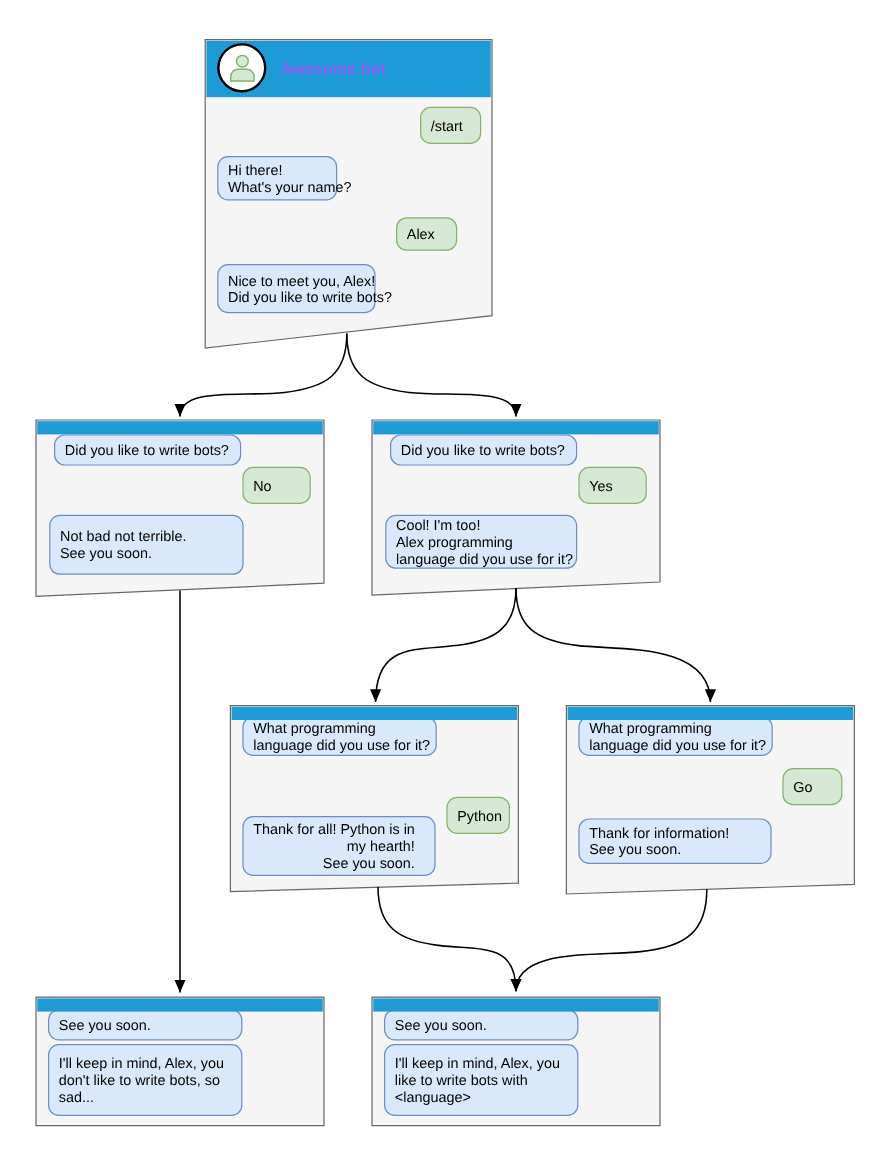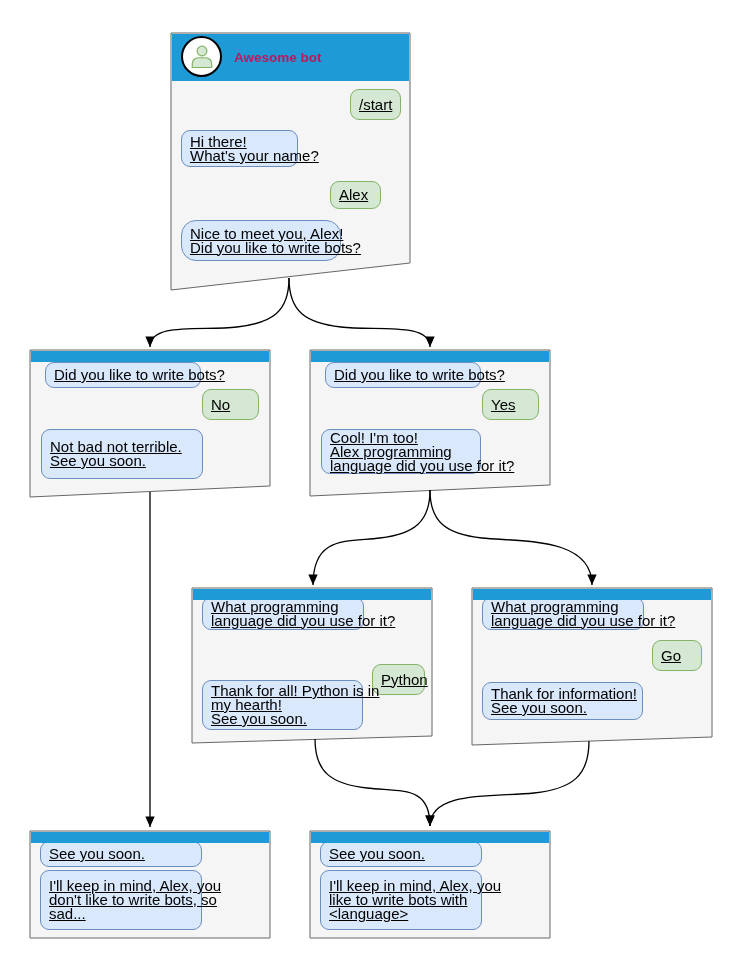--- a/index.html
+++ b/index.html
@@ -23,32 +23,31 @@
   .avatar{
     position:absolute;left:181px;top:36px;width:41px;height:41px;
     background:#ffffff;border:2px solid #000000;border-radius:50%;
     box-sizing:border-box;z-index:3;
     display:flex;align-items:center;justify-content:center;
   }
   .avatar svg{width:30px;height:30px;}
   .root-title{
     position:absolute;left:234px;top:34px;height:47px;
     display:flex;align-items:center;
-    color:#be185d;font-size:13.5px;font-weight:bold;z-index:3;
+    color:#8b5cf6;font-size:13.5px;font-weight:bold;z-index:3;
   }
   .bubble{
     position:absolute;
     box-sizing:border-box;
     display:flex;align-items:center;
     border-radius:9px;
-    font-size:15px;line-height:14px;color:#000000;
+    font-size:12px;line-height:14px;color:#000000;
     padding:12px 8px;
     white-space:pre;
     z-index:1;
-    text-decoration:underline;
   }
   .bubble.bot{background:#dae8fc;border:1px solid #6c8ebf;}
   .bubble.user{background:#d5e8d4;border:1px solid #82b366;}
 </style>
 </head>
 <body>
 
 <div id="canvas">
 
   <svg id="shapes" width="743" height="971" viewBox="0 0 743 971">
@@ -78,44 +77,44 @@
   <div class="root-header"></div>
   <div class="avatar">
     <svg viewBox="0 0 40 40">
       <circle cx="20" cy="12" r="6.5" fill="#d5e8d4" stroke="#82b366" stroke-width="1.6"></circle>
       <path d="M7 34 v-5 a8 8 0 0 1 8-8 h10 a8 8 0 0 1 8 8 v5 z" fill="#d5e8d4" stroke="#82b366" stroke-width="1.6"></path>
     </svg>
   </div>
   <div class="root-title">Awesome bot</div>
 
   <div class="bubble user" style="left:350px;top:89px;width:51px;height:31px;">/start</div>
-  <div class="bubble bot" style="left:181px;top:130px;width:117px;height:37px;">Hi there!
+  <div class="bubble bot" style="left:181px;top:130px;width:100px;height:37px;">Hi there!
 What's your name?</div>
   <div class="bubble user" style="left:330px;top:181px;width:51px;height:28px;">Alex</div>
-  <div class="bubble bot" style="left:181px;top:220px;width:160px;height:41px;border-radius:15px;">Nice to meet you, Alex!
+  <div class="bubble bot" style="left:181px;top:220px;width:132px;height:41px;">Nice to meet you, Alex!
 Did you like to write bots?</div>
 
   <div class="titlebar" style="left:31px;top:351px;width:238px;height:11px;"></div>
   <div class="bubble bot" style="left:45px;top:362px;width:156px;height:21px;">Did you like to write bots?</div>
   <div class="bubble user" style="left:202px;top:389px;width:57px;height:31px;">No</div>
   <div class="bubble bot" style="left:41px;top:429px;width:162px;height:50px;">Not bad not terrible.
 See you soon.</div>
 
   <div class="titlebar" style="left:311px;top:351px;width:238px;height:11px;"></div>
   <div class="bubble bot" style="left:325px;top:362px;width:156px;height:21px;">Did you like to write bots?</div>
   <div class="bubble user" style="left:482px;top:389px;width:57px;height:31px;">Yes</div>
   <div class="bubble bot" style="left:321px;top:429px;width:160px;height:45px;">Cool! I'm too!
 Alex programming
 language did you use for it?</div>
 
   <div class="titlebar" style="left:193px;top:589px;width:238px;height:11px;"></div>
   <div class="bubble bot" style="left:202px;top:597px;width:162px;height:33px;">What programming
 language did you use for it?</div>
   <div class="bubble user" style="left:372px;top:664px;width:53px;height:31px;">Python</div>
-  <div class="bubble bot" style="left:202px;top:680px;width:161px;height:50px;">Thank for all! Python is in
+  <div class="bubble bot" style="left:202px;top:680px;width:161px;height:50px;text-align:right;">Thank for all! Python is in
 my hearth!
 See you soon.</div>
 
   <div class="titlebar" style="left:473px;top:589px;width:238px;height:11px;"></div>
   <div class="bubble bot" style="left:482px;top:597px;width:162px;height:33px;">What programming
 language did you use for it?</div>
   <div class="bubble user" style="left:652px;top:640px;width:50px;height:31px;">Go</div>
   <div class="bubble bot" style="left:482px;top:682px;width:161px;height:38px;">Thank for information!
 See you soon.</div>
 

